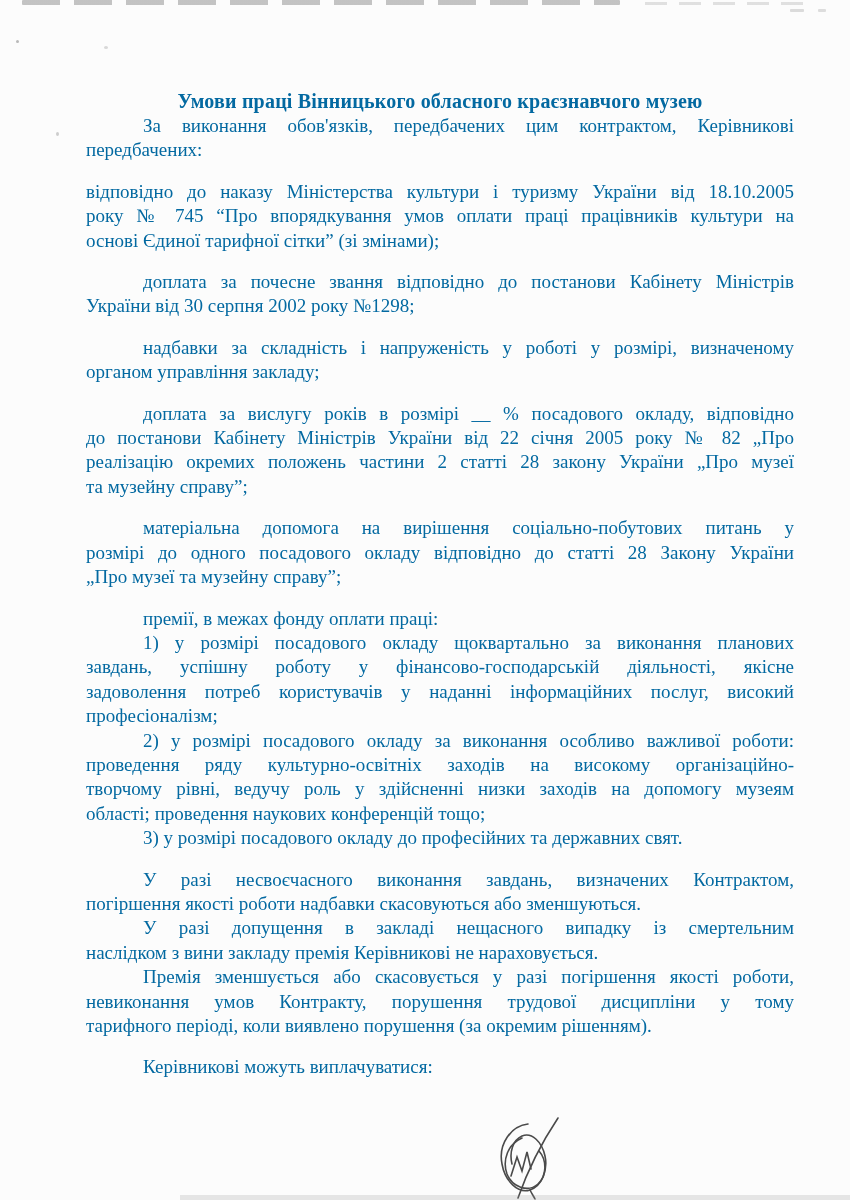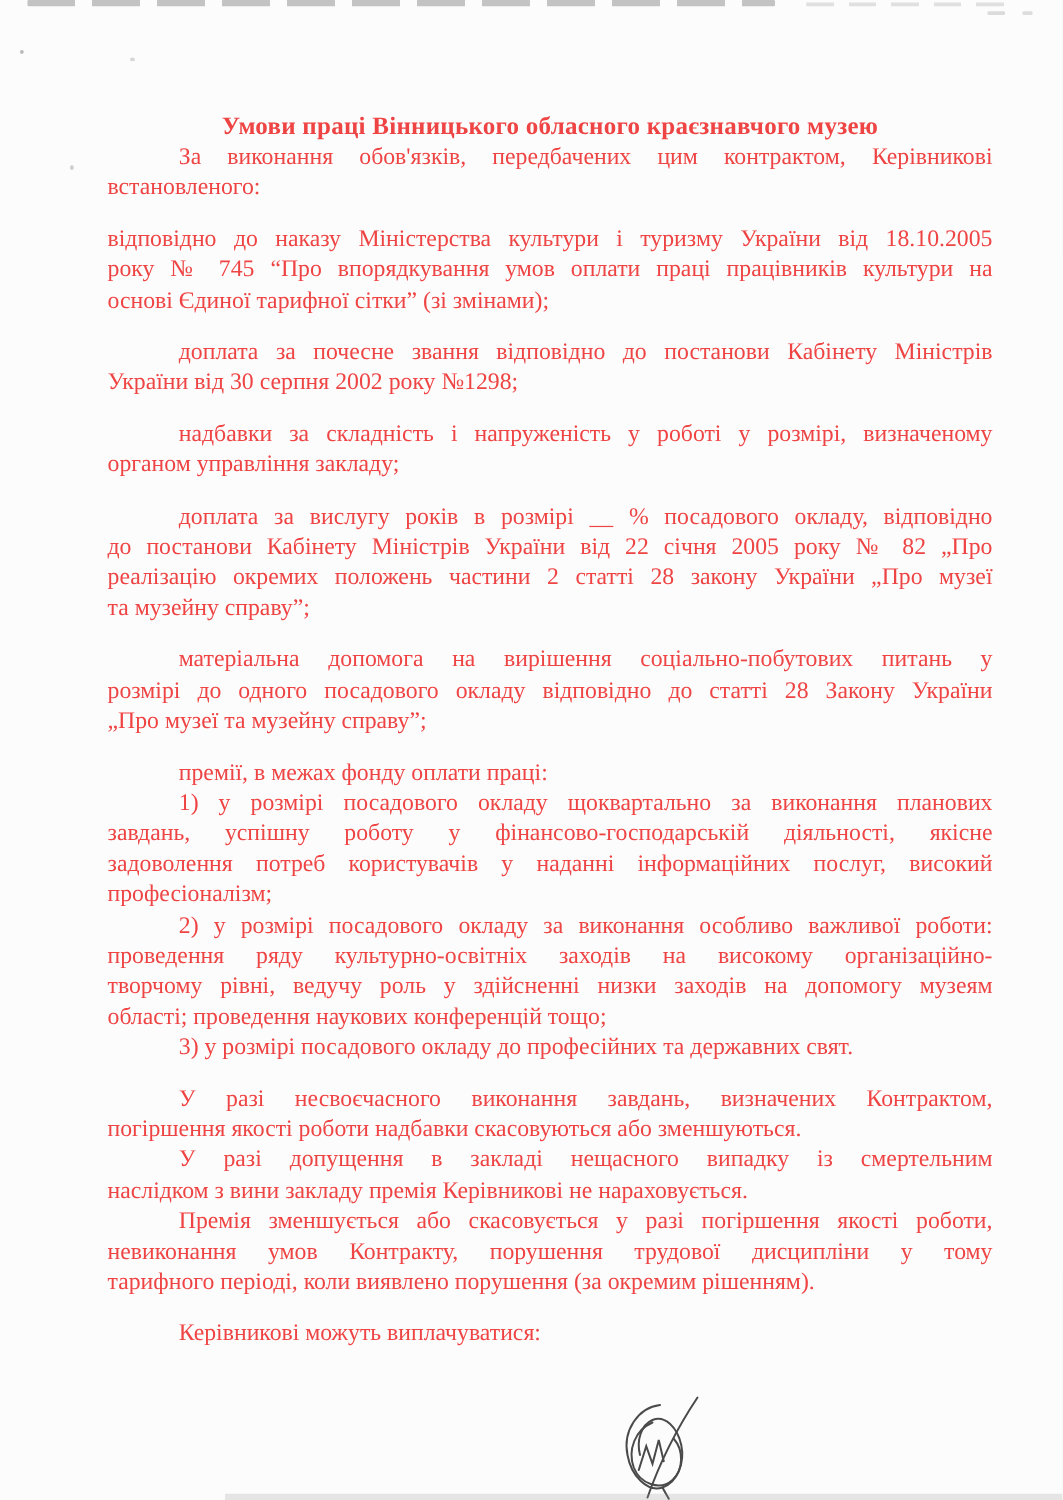--- a/index.html
+++ b/index.html
@@ -6,21 +6,21 @@
   body {
     width: 850px; height: 1200px;
     background: #f4f4f4;
     font-family: "Liberation Serif", "DejaVu Serif", serif;
   }
   .page {
     position: relative;
     width: 850px; height: 1200px;
     background: #fcfcfc;
     overflow: hidden;
-    color: #ef4444;
+    color: #0369a1;
   }
   .title {
     padding: 88px 56px 0 86px;
     text-align: center;
     font-weight: bold;
     font-size: 20px;
     line-height: 26px;
     letter-spacing: 0.2px;
   }
   .doc-body {
@@ -83,21 +83,21 @@
   <div class="speck s2"></div>
   <div class="speck s3"></div>
   <div class="speck s4"></div>
   <div class="speck s5"></div>
 
   <div class="title">Умови праці Вінницького обласного краєзнавчого музею</div>
 
   <div class="doc-body">
       <div class="para">
         <div class="line just ind">За виконання обов'язків, передбачених цим контрактом, Керівникові</div>
-        <div class="line">встановленого:</div>
+        <div class="line">передбачених:</div>
       </div>
       <div class="para gap">
         <div class="line just">відповідно до наказу Міністерства культури і туризму України від 18.10.2005</div>
         <div class="line just">року № 745 “Про впорядкування умов оплати праці працівників культури на</div>
         <div class="line">основі Єдиної тарифної сітки” (зі змінами);</div>
       </div>
       <div class="para gap">
         <div class="line just ind">доплата за почесне звання відповідно до постанови Кабінету Міністрів</div>
         <div class="line">України від 30 серпня 2002 року №1298;</div>
       </div>

